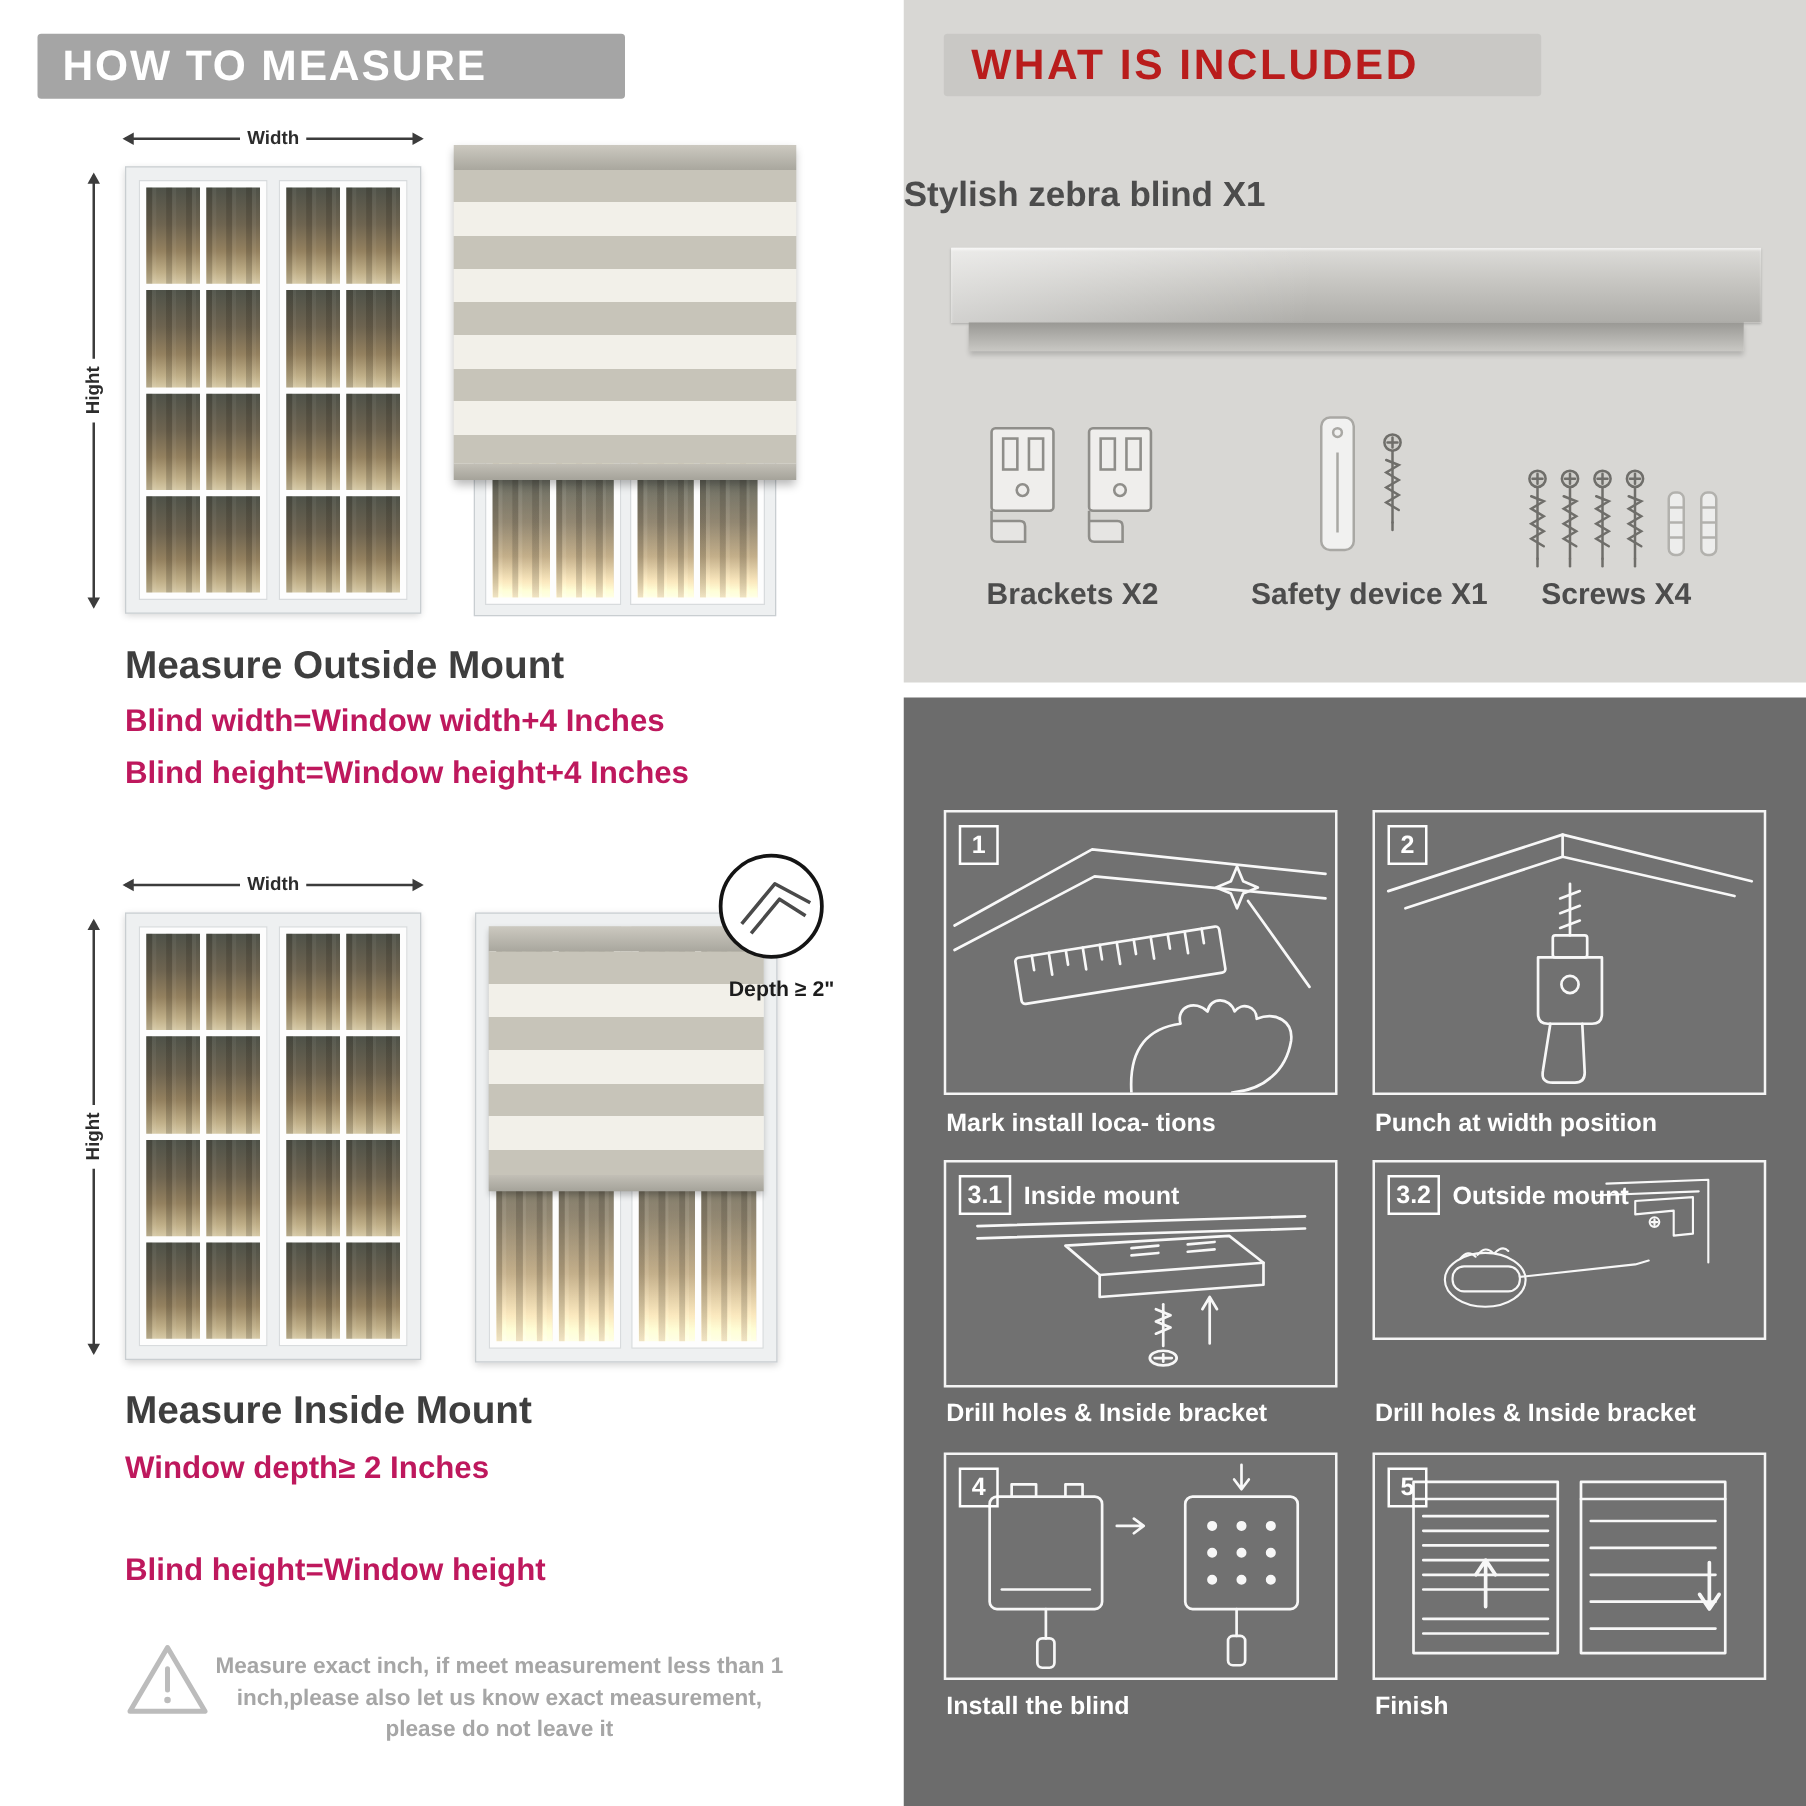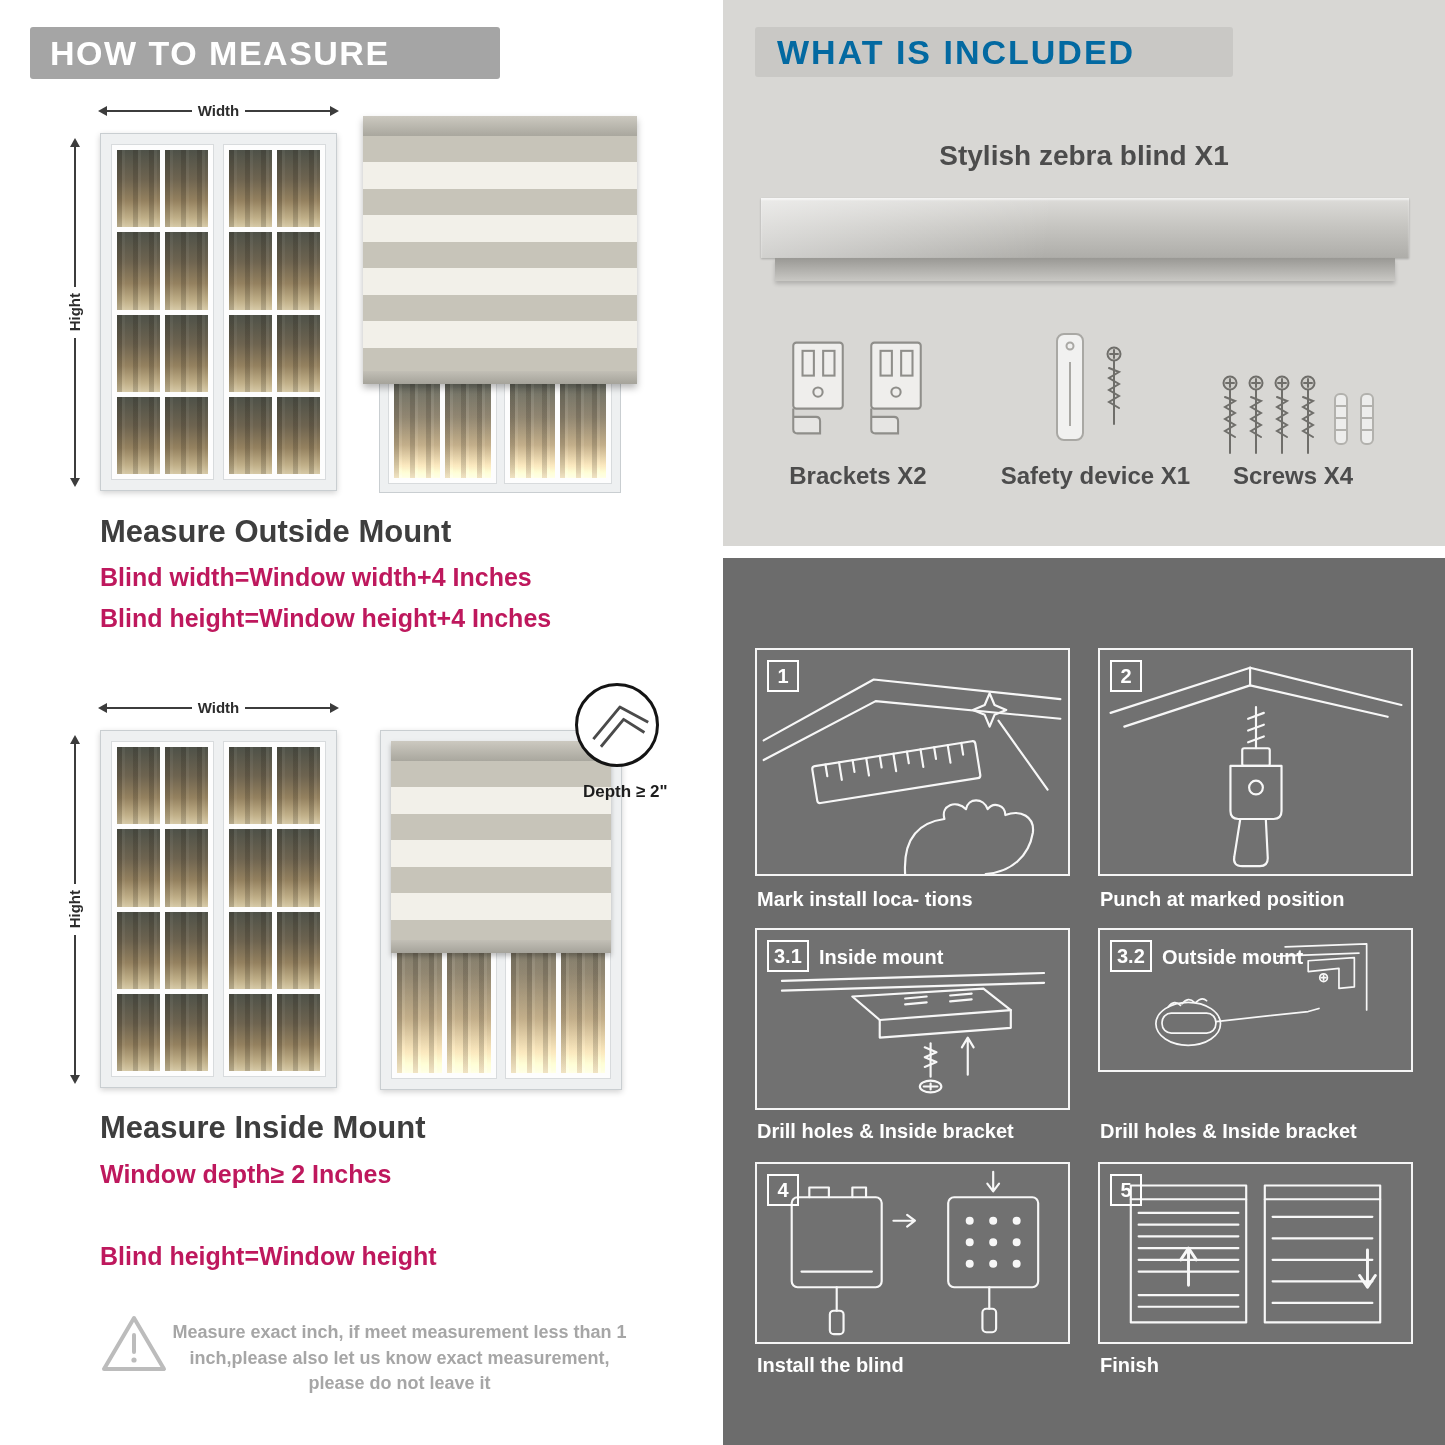--- a/index.html
+++ b/index.html
@@ -81,23 +81,23 @@
 .t-iline3{left:100px;top:1242px}
 
 
 .warn-tri{left:100px;top:1312px}
 .warn-text{left:172px;top:1320px;width:455px;font-size:18px;font-weight:700;color:#a6a6a6;
   line-height:1.42;text-align:center}
 
 
 .included{left:723px;top:0;width:722px;height:546px;background:#d8d7d4}
 .included .abs{position:absolute}
-.wii-banner{left:32px;top:27px;width:478px;height:50px;background:#c9c8c5;color:#0369a1;
+.wii-banner{left:32px;top:27px;width:478px;height:50px;background:#c9c8c5;color:#b91c1c;
   font-size:34px;font-weight:700;display:flex;align-items:center;padding-left:22px;letter-spacing:2px;border-radius:3px}
-.product-label{left:0;top:140px;width:100%;text-align:center;font-size:28px;font-weight:700;color:#4c4c4c}
+.product-label{left:0;top:140px;width:100%;text-align:left;font-size:28px;font-weight:700;color:#4c4c4c}
 .headrail{left:38px;top:198px;width:648px;height:60px;
   background:linear-gradient(100deg,rgba(255,255,255,.45),rgba(255,255,255,0) 45%),
              linear-gradient(180deg,#dddcd9 0%,#c7c6c2 45%,#aeada9 100%);
   box-shadow:inset 0 2px 2px rgba(255,255,255,.6),0 1px 2px rgba(0,0,0,.22)}
 .headrail-under{left:52px;top:258px;width:620px;height:23px;
   background:linear-gradient(180deg,#999894,#c9c8c4);box-shadow:0 3px 4px rgba(0,0,0,.18)}
 .item-lbl{font-size:24px;font-weight:700;color:#4c4c4c;text-align:center}
 .lbl1{left:30px;top:462px;width:210px}
 .lbl2{left:255px;top:462px;width:235px}
 .lbl3{left:480px;top:462px;width:180px}
@@ -401,21 +401,21 @@
           <path d="M152,18 L152,36"></path>
           <path d="M158,58 L158,100"></path>
           <path d="M150,70 l16,-6 M150,82 l16,-6 M150,94 l16,-6"></path>
           <rect x="144" y="100" width="28" height="18" rx="2"></rect>
           <path d="M132,118 h52 v46 q0,8 -8,8 h-36 q-8,0 -8,-8 z"></path>
           <circle cx="158" cy="140" r="7"></circle>
           <path d="M142,172 l-6,38 q-2,10 8,10 h18 q8,0 8,-8 l-2,-40"></path>
         </g>
       </svg>
     </div>
-    <div class="cap c2">Punch at  marked position</div>
+    <div class="cap c2">Punch at  width position</div>
 
     <div class="panel p3">
       <span class="badge">3.1</span>
       <span class="ptitle">Inside mount</span>
       <svg class="ill" viewBox="0 0 315 182">
         <g fill="none" stroke="#fff" stroke-width="2.2" stroke-linecap="round" stroke-linejoin="round" opacity="0.95">
           <path d="M24,52 L292,44"></path>
           <path d="M24,62 L292,54"></path>
           <path d="M96,68 L230,60 L258,82 L124,92 Z"></path>
           <path d="M124,92 L124,110 L258,100 L258,82"></path>

